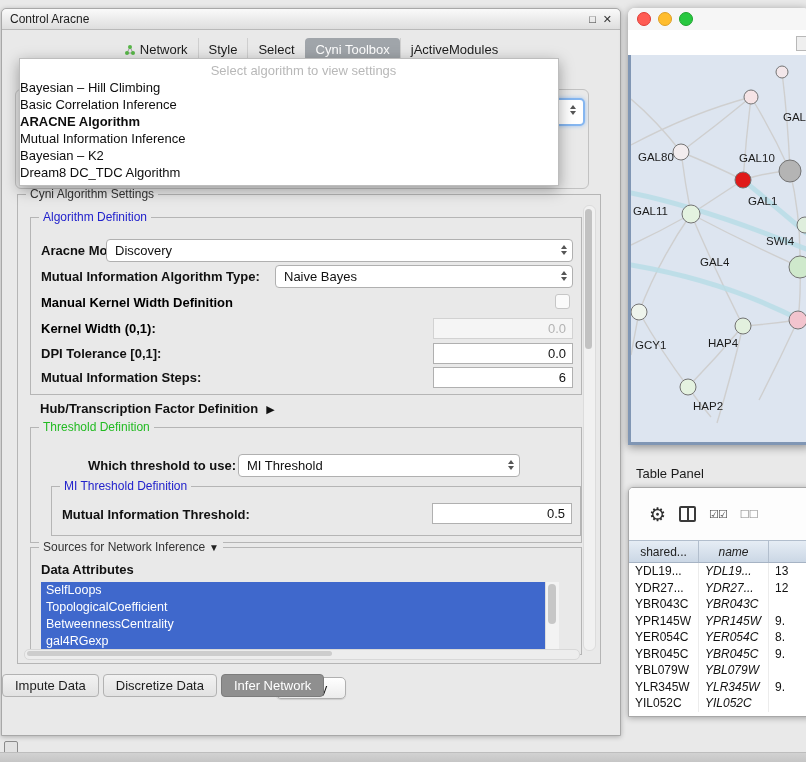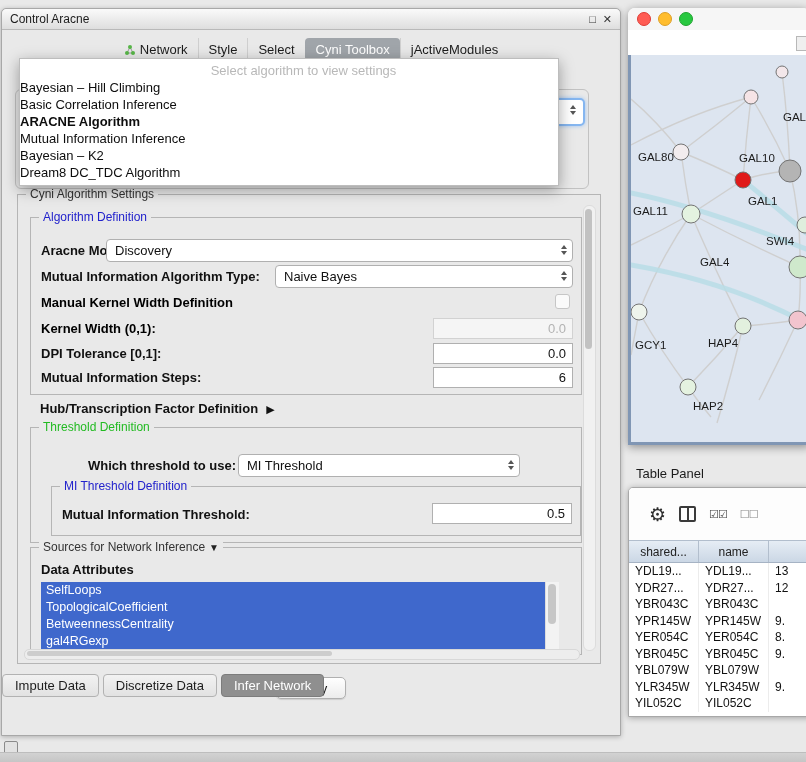--- a/index.html
+++ b/index.html
@@ -103,21 +103,21 @@
   .colico{width:13px;height:12px;border:2px solid #3a3a3a;border-radius:2px;position:relative;}
   .colico::before{content:"";position:absolute;left:50%;top:0;bottom:0;width:2px;background:#3a3a3a;transform:translateX(-50%);}
   .ckico{font-size:11px;letter-spacing:-1px;}
   .ckico.dark{color:#3c3c3c;}
   .ckico.lite{color:#8a8a8a;}
   .thead{display:flex;height:21px;background:linear-gradient(#e6edf5,#cbd7e5);
       border-top:1px solid #b2becd;border-bottom:1px solid #a6b3c4;font-size:12px;color:#222;}
   .thead .tcell{display:flex;align-items:center;justify-content:center;border-right:1px solid #b2becd;box-sizing:border-box;}
   .trow{display:flex;height:16.5px;font-size:12px;color:#111;}
   .trow .tcell{display:flex;align-items:center;padding-left:6px;border-right:1px solid #ececec;box-sizing:border-box;overflow:hidden;white-space:nowrap;}
-  .c0{width:70px;}.c1{width:70px;}.c2{flex:1;}
+  .c0{width:70px;}.c1{width:70px;font-style:italic;}.c2{flex:1;}
   .thead .c0,.thead .c1{padding-left:0;}
 
   .corner-icon{position:absolute;left:4px;top:741px;width:12px;height:12px;border:1px solid #8a8a8a;
       background:#e2e2e2;border-radius:2px;}
   .bottom-strip{position:absolute;left:0;top:752px;width:806px;height:10px;
       background:linear-gradient(#d2d2d2,#c4c4c4);border-top:1px solid #bdbdbd;}
 </style>
 </head>
 <body>
 

